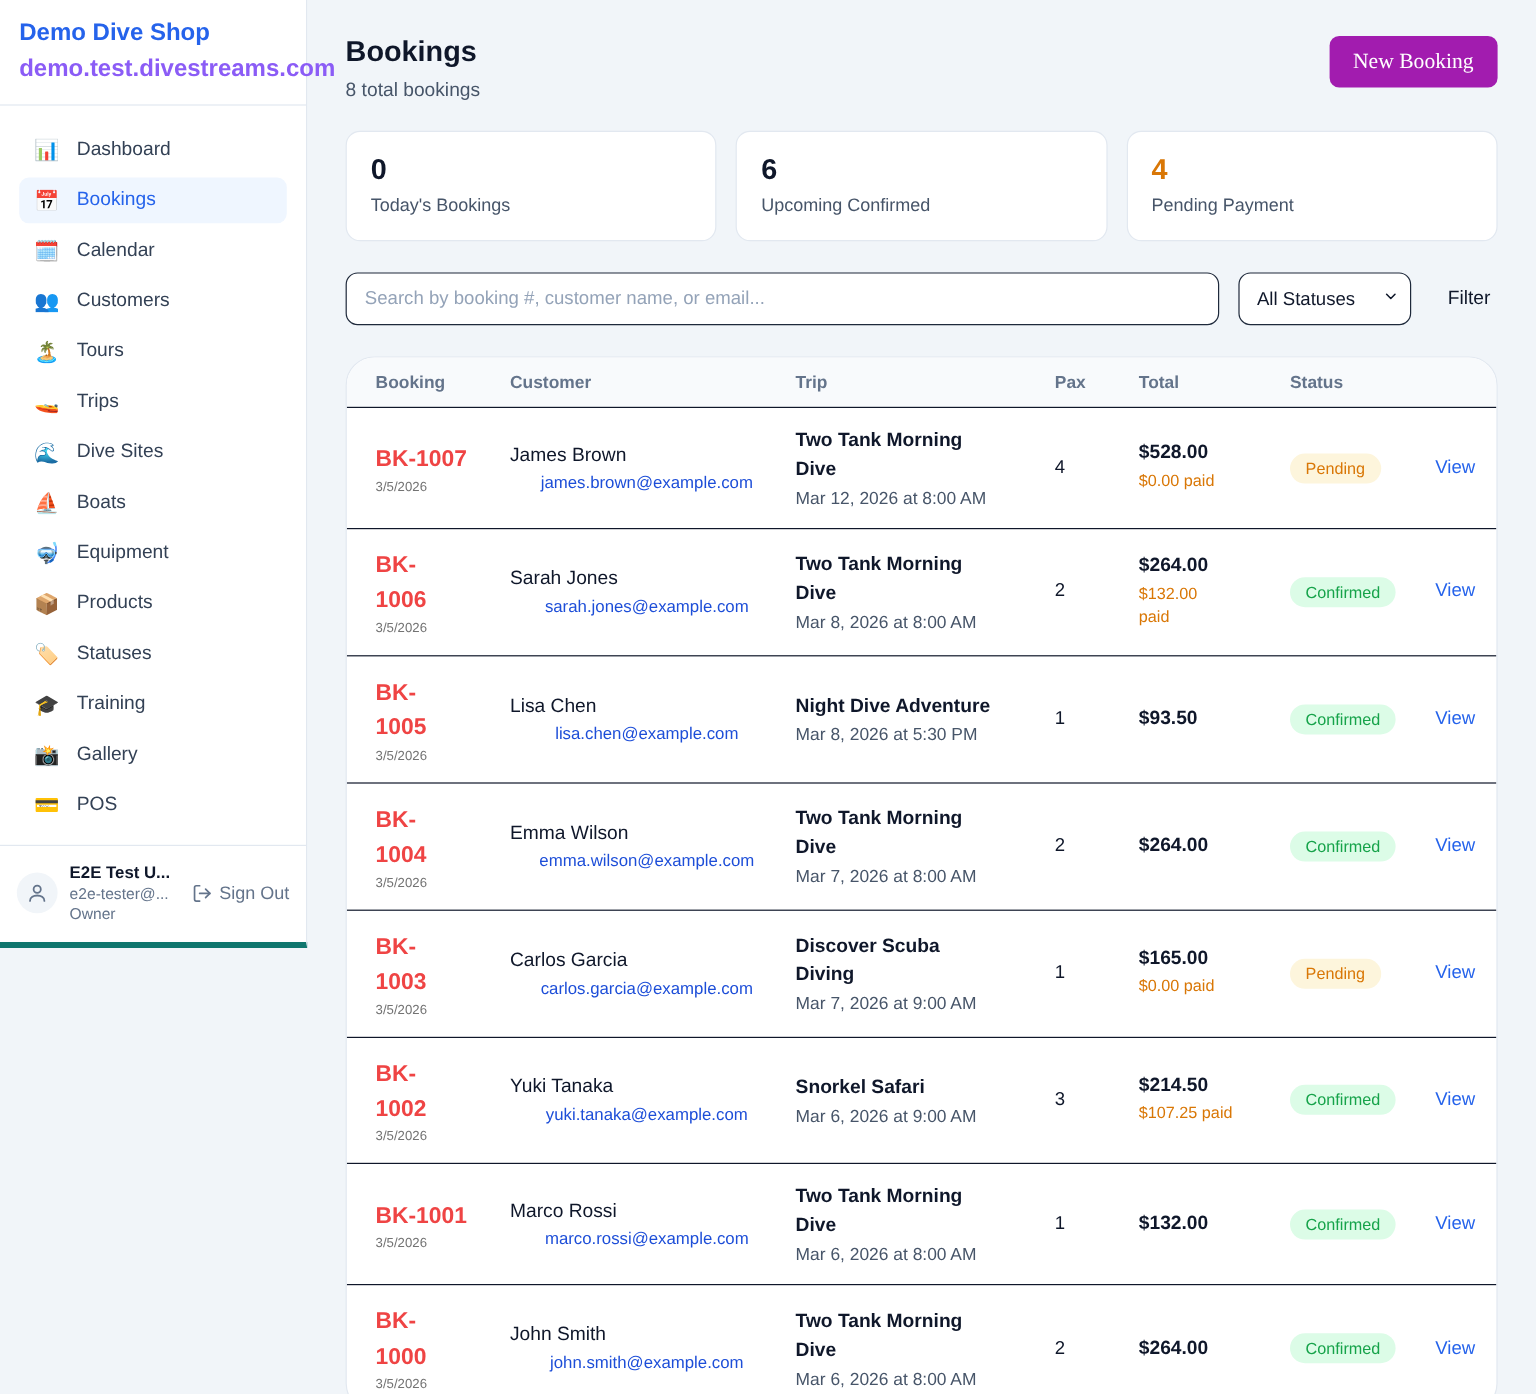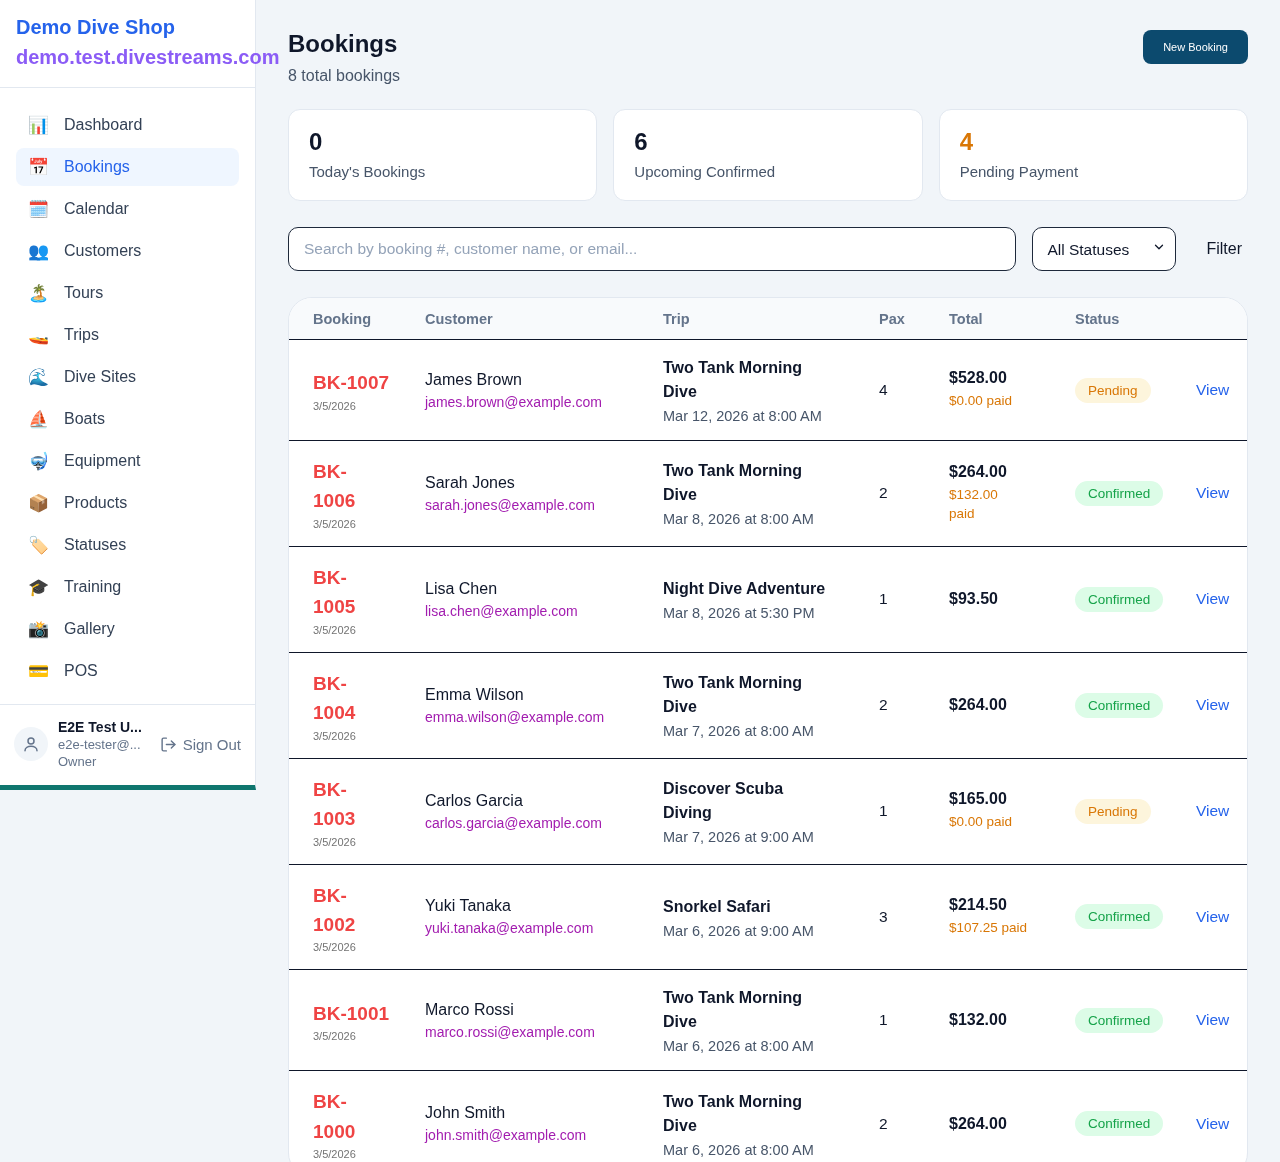--- a/index.html
+++ b/index.html
@@ -44,23 +44,23 @@
     color:#64748b; font-size:15px; cursor:pointer; padding:0;
     font-family:inherit; white-space:nowrap;
   }
 
   
   .main { flex:1; padding:30px 32px 32px; min-width:0; }
   .page-header { display:flex; justify-content:space-between; align-items:flex-start; margin-bottom:24px; }
   .page-title { font-size:24px; font-weight:bold; margin:0 0 9px; color:#0f172a; }
   .page-subtitle { font-size:16px; color:#475569; }
   .btn-primary {
-    background:#0c4a6e; color:#fff; border:none; border-radius:8px;
-    font-size:11px; font-weight:500; padding:11px 20px; cursor:pointer;
-    font-family:Liberation Sans, sans-serif;
+    background:#a21caf; color:#fff; border:none; border-radius:8px;
+    font-size:18px; font-weight:500; padding:11px 20px; cursor:pointer;
+    font-family:Liberation Serif, serif;
   }
 
   .stats { display:flex; gap:16px; margin-bottom:26px; }
   .stat-card {
     flex:1; background:#fff; border:1px solid #e2e8f0; border-radius:12px;
     padding:18px 20px 20px;
   }
   .stat-value { font-size:24px; font-weight:bold; color:#0f172a; }
   .stat-label { font-size:15px; color:#475569; margin-top:7px; }
 
@@ -94,21 +94,21 @@
     height:42px; align-items:center; background:#f8fafc;
     border-bottom:1px solid #0f172a;
     color:#64748b; font-size:14.5px; font-weight:600;
   }
   .trow { padding-top:16px; padding-bottom:16px; min-height:100px; align-items:center; }
   .trow + .trow { border-top:1px solid #0f172a; }
   .cell { padding-right:10px; min-width:0; }
   .bk-id { color:#ef4444; font-weight:600; font-size:19px; line-height:1.55; white-space:pre-line; }
   .bk-date { color:#737373; font-size:11px; margin-top:2px; }
   .cust-name { font-size:16px; color:#0f172a; margin-bottom:5px; }
-  .cust-email { font-size:14px; color:#a21caf; }
+  .cust-email { font-size:14px; color:#1d4ed8;text-align:center; }
   .trip-name { font-size:16px; font-weight:600; color:#0f172a; line-height:1.5; white-space:pre-line; }
   .trip-time { font-size:14.5px; color:#475569; margin-top:4px; }
   .pax { font-size:15.5px; color:#0f172a; }
   .total { font-size:16px; font-weight:bold; color:#0f172a; }
   .paid { font-size:13.5px; color:#d97706; margin-top:5px; white-space:pre-line; line-height:1.4; }
   .badge {
     display:inline-block; padding:5px 13px; border-radius:999px;
     font-size:13.5px; font-weight:500;
   }
   .badge.pending { background:#fdf5dc; color:#d97706; }

